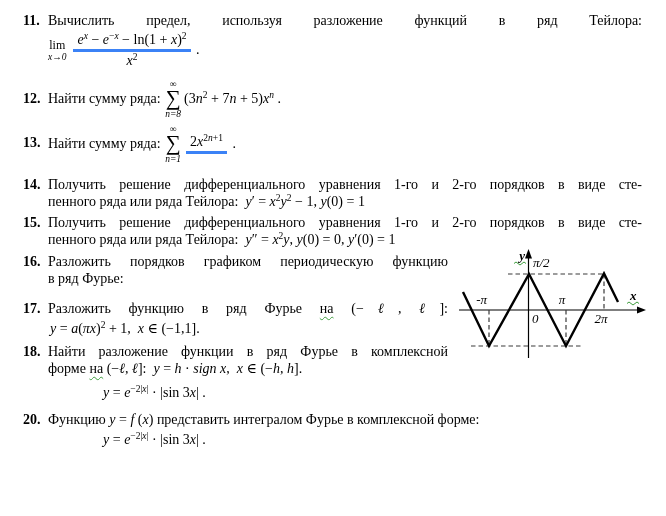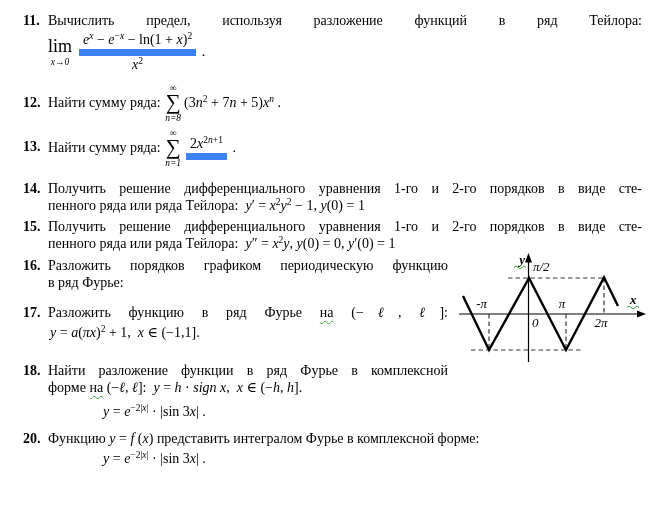--- a/index.html
+++ b/index.html
@@ -9,34 +9,34 @@
   .problem{position:relative;padding-left:25px;line-height:17px;}
   .pnum{display:inline-block;width:25px;margin-left:-25px;font-weight:bold;}
   .line{min-height:17px;}
   .j{text-align:justify;text-align-last:justify;}
   .it{font-style:italic;}
   .wavy{text-decoration-line:underline;text-decoration-style:wavy;
         text-decoration-color:#3f9e3f;text-decoration-thickness:1px;text-underline-offset:3px;}
   sup{font-size:9.5px;line-height:0;vertical-align:5px;}
   .frac{display:inline-flex;flex-direction:column;align-items:center;vertical-align:middle;
         margin:0 2px;line-height:16px;text-align:center;}
-  .fnum{padding:0 4px 1px 4px;border-bottom:7px solid #3b82f6;}
+  .fnum{padding:0 4px 1px 4px;border-bottom:3px solid #3b82f6;}
   .fden{padding:1px 4px 0 4px;}
   .bigop{display:inline-flex;flex-direction:column;align-items:center;vertical-align:middle;
          line-height:1;margin:0 3px 0 1px;}
   .bigop .op{font-size:21px;line-height:0.95;}
   .bigop .lt,.bigop .lb{font-size:9.5px;font-style:italic;line-height:1.1;}
   .limop{display:inline-flex;flex-direction:column;align-items:center;vertical-align:middle;
          margin-right:5px;line-height:1;}
-  .limop .lw{font-size:18px;line-height:1.1;}
+  .limop .lw{font-size:12px;line-height:1.1;}
   .limop .lb{font-size:9.5px;font-style:italic;line-height:1.1;}
   .fl{padding:3px 0 2px 0;}
   
   .p12{margin-top:8px}.p13{margin-top:4px}.p14{margin-top:11px}.p15{margin-top:4px}
-  .p16{margin-top:5px}.p17{margin-top:13px}.p18{margin-top:19px}.p19{margin-top:4px}.p20{margin-top:8px}
+  .p16{margin-top:5px}.p17{margin-top:13px}.p18{margin-top:4px}.p19{margin-top:4px}.p20{margin-top:8px}
   .figure{float:right;width:192px;height:116px;margin:-6px -6px 2px 8px;}
   .axlbl{font-family:"Liberation Serif","DejaVu Serif",serif;font-style:italic;font-weight:600;font-size:13px;}
   .figlbl{font-family:"Liberation Serif","DejaVu Serif",serif;font-style:italic;font-size:13px;}
 </style>
 </head>
 <body>
 
 <div class="page">
   <div class="doc">
     <div>

